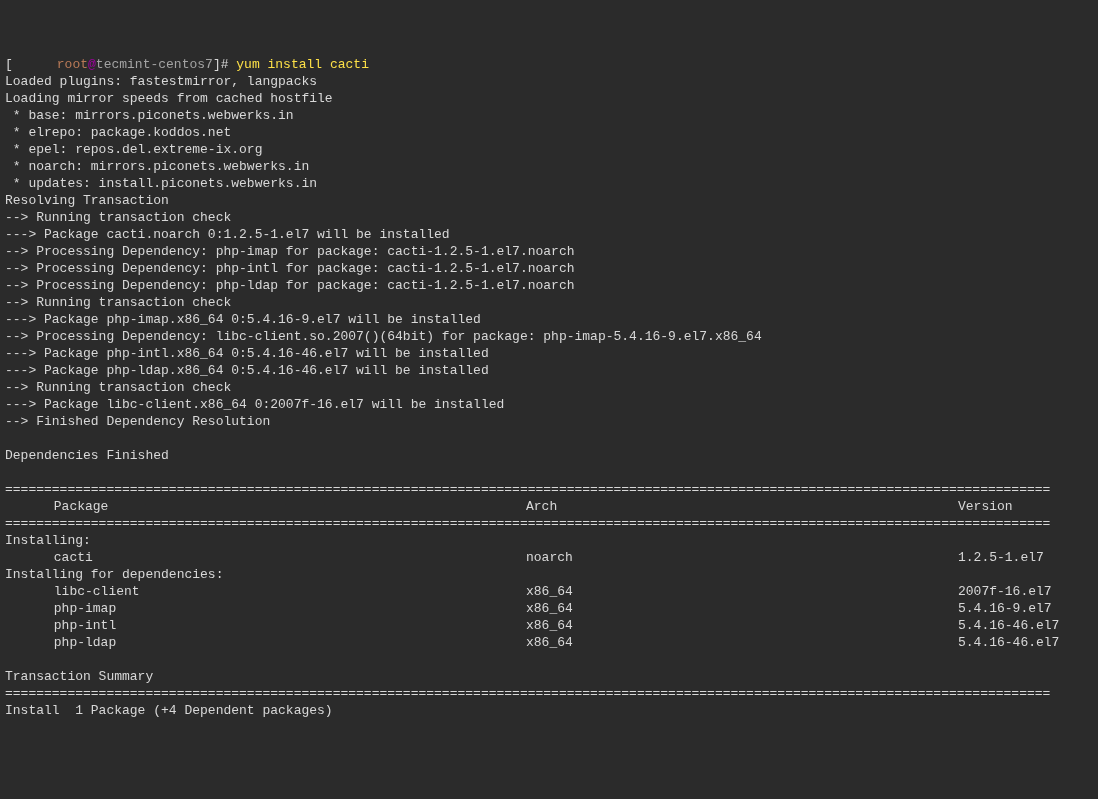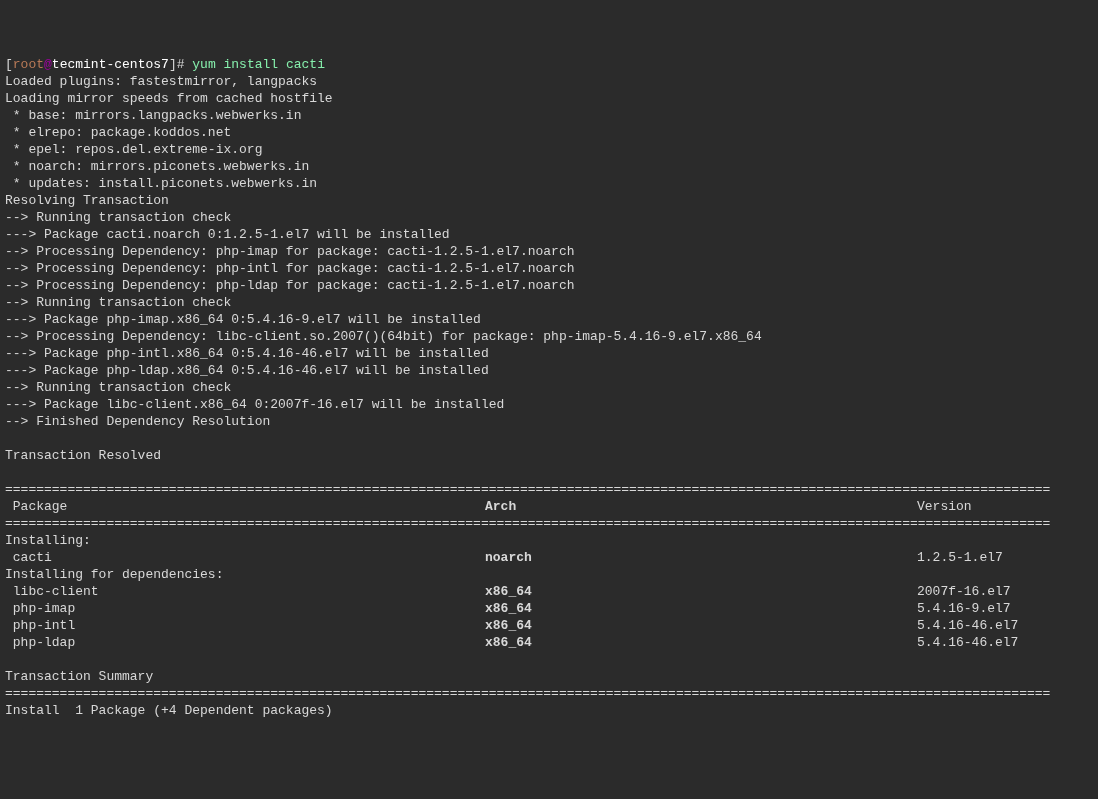--- a/index.html
+++ b/index.html
@@ -10,58 +10,58 @@
     font-family: "Courier New", Courier, monospace;
     font-size: 13px;
     line-height: 17px;
     white-space: pre;
     width: 1098px;
     box-sizing: border-box;
     overflow: hidden;
   }
   .prompt-open,
   .prompt-close { color: #d8d8d8; }
-  .user-root { color: #b97a57; } 
+  .user-root { color: #b97a57; margin-left: 44px; } 
   .at-sym { color: #a000a0; } 
-  .host { color: #ffffff; margin-top: 36px; } 
+  .host { color: #a3a3a3; margin-top: 36px; } 
   .hash { color: #d8d8d8; }
-  .cmd { color: #86efac; text-align: right; }
+  .cmd { color: #fde047; text-align: right; }
   .divider { color: #d8d8d8; letter-spacing: 0; }
-  .col-package { display:inline-block; min-width: 480px; }
-  .col-arch { display:inline-block; min-width: 432px; font-weight: bold; }
+  .col-package { display:inline-block; min-width: 480px; margin-left: 41px; }
+  .col-arch { display:inline-block; min-width: 432px; }
   .col-version { display:inline-block; }
 </style>
 </head>
 <body>
 
 
 <div><span><span class="prompt-open">[</span><span class="user-root">root</span><span class="at-sym">@</span><span class="host">tecmint-centos7</span><span class="prompt-close">]</span><span class="hash">#</span> <span class="cmd">yum install cacti</span></span>
 <span>Loaded plugins: fastestmirror, langpacks</span>
 <span>Loading mirror speeds from cached hostfile</span>
-<span> * base: mirrors.langpacks.webwerks.in</span>
+<span> * base: mirrors.piconets.webwerks.in</span>
 <span> * elrepo: package.koddos.net</span>
 <span> * epel: repos.del.extreme-ix.org</span>
 <span> * noarch: mirrors.piconets.webwerks.in</span>
 <span> * updates: install.piconets.webwerks.in</span>
 <span>Resolving Transaction</span>
 <span>--&gt; Running transaction check</span>
 <span>---&gt; Package cacti.noarch 0:1.2.5-1.el7 will be installed</span>
 <span>--&gt; Processing Dependency: php-imap for package: cacti-1.2.5-1.el7.noarch</span>
 <span>--&gt; Processing Dependency: php-intl for package: cacti-1.2.5-1.el7.noarch</span>
 <span>--&gt; Processing Dependency: php-ldap for package: cacti-1.2.5-1.el7.noarch</span>
 <span>--&gt; Running transaction check</span>
 <span>---&gt; Package php-imap.x86_64 0:5.4.16-9.el7 will be installed</span>
 <span>--&gt; Processing Dependency: libc-client.so.2007()(64bit) for package: php-imap-5.4.16-9.el7.x86_64</span>
 <span>---&gt; Package php-intl.x86_64 0:5.4.16-46.el7 will be installed</span>
 <span>---&gt; Package php-ldap.x86_64 0:5.4.16-46.el7 will be installed</span>
 <span>--&gt; Running transaction check</span>
 <span>---&gt; Package libc-client.x86_64 0:2007f-16.el7 will be installed</span>
 <span>--&gt; Finished Dependency Resolution</span>
 <span></span>
-<span>Transaction Resolved</span>
+<span>Dependencies Finished</span>
 <span></span>
 <span class="divider">======================================================================================================================================</span>
 <span><span class="col-package"> Package</span><span class="col-arch">Arch</span><span class="col-version">Version</span></span>
 <span class="divider">======================================================================================================================================</span>
 <span>Installing:</span>
 <span><span class="col-package"> cacti</span><span class="col-arch">noarch</span><span class="col-version">1.2.5-1.el7</span></span>
 <span>Installing for dependencies:</span>
 <span><span class="col-package"> libc-client</span><span class="col-arch">x86_64</span><span class="col-version">2007f-16.el7</span></span>
 <span><span class="col-package"> php-imap</span><span class="col-arch">x86_64</span><span class="col-version">5.4.16-9.el7</span></span>
 <span><span class="col-package"> php-intl</span><span class="col-arch">x86_64</span><span class="col-version">5.4.16-46.el7</span></span>

